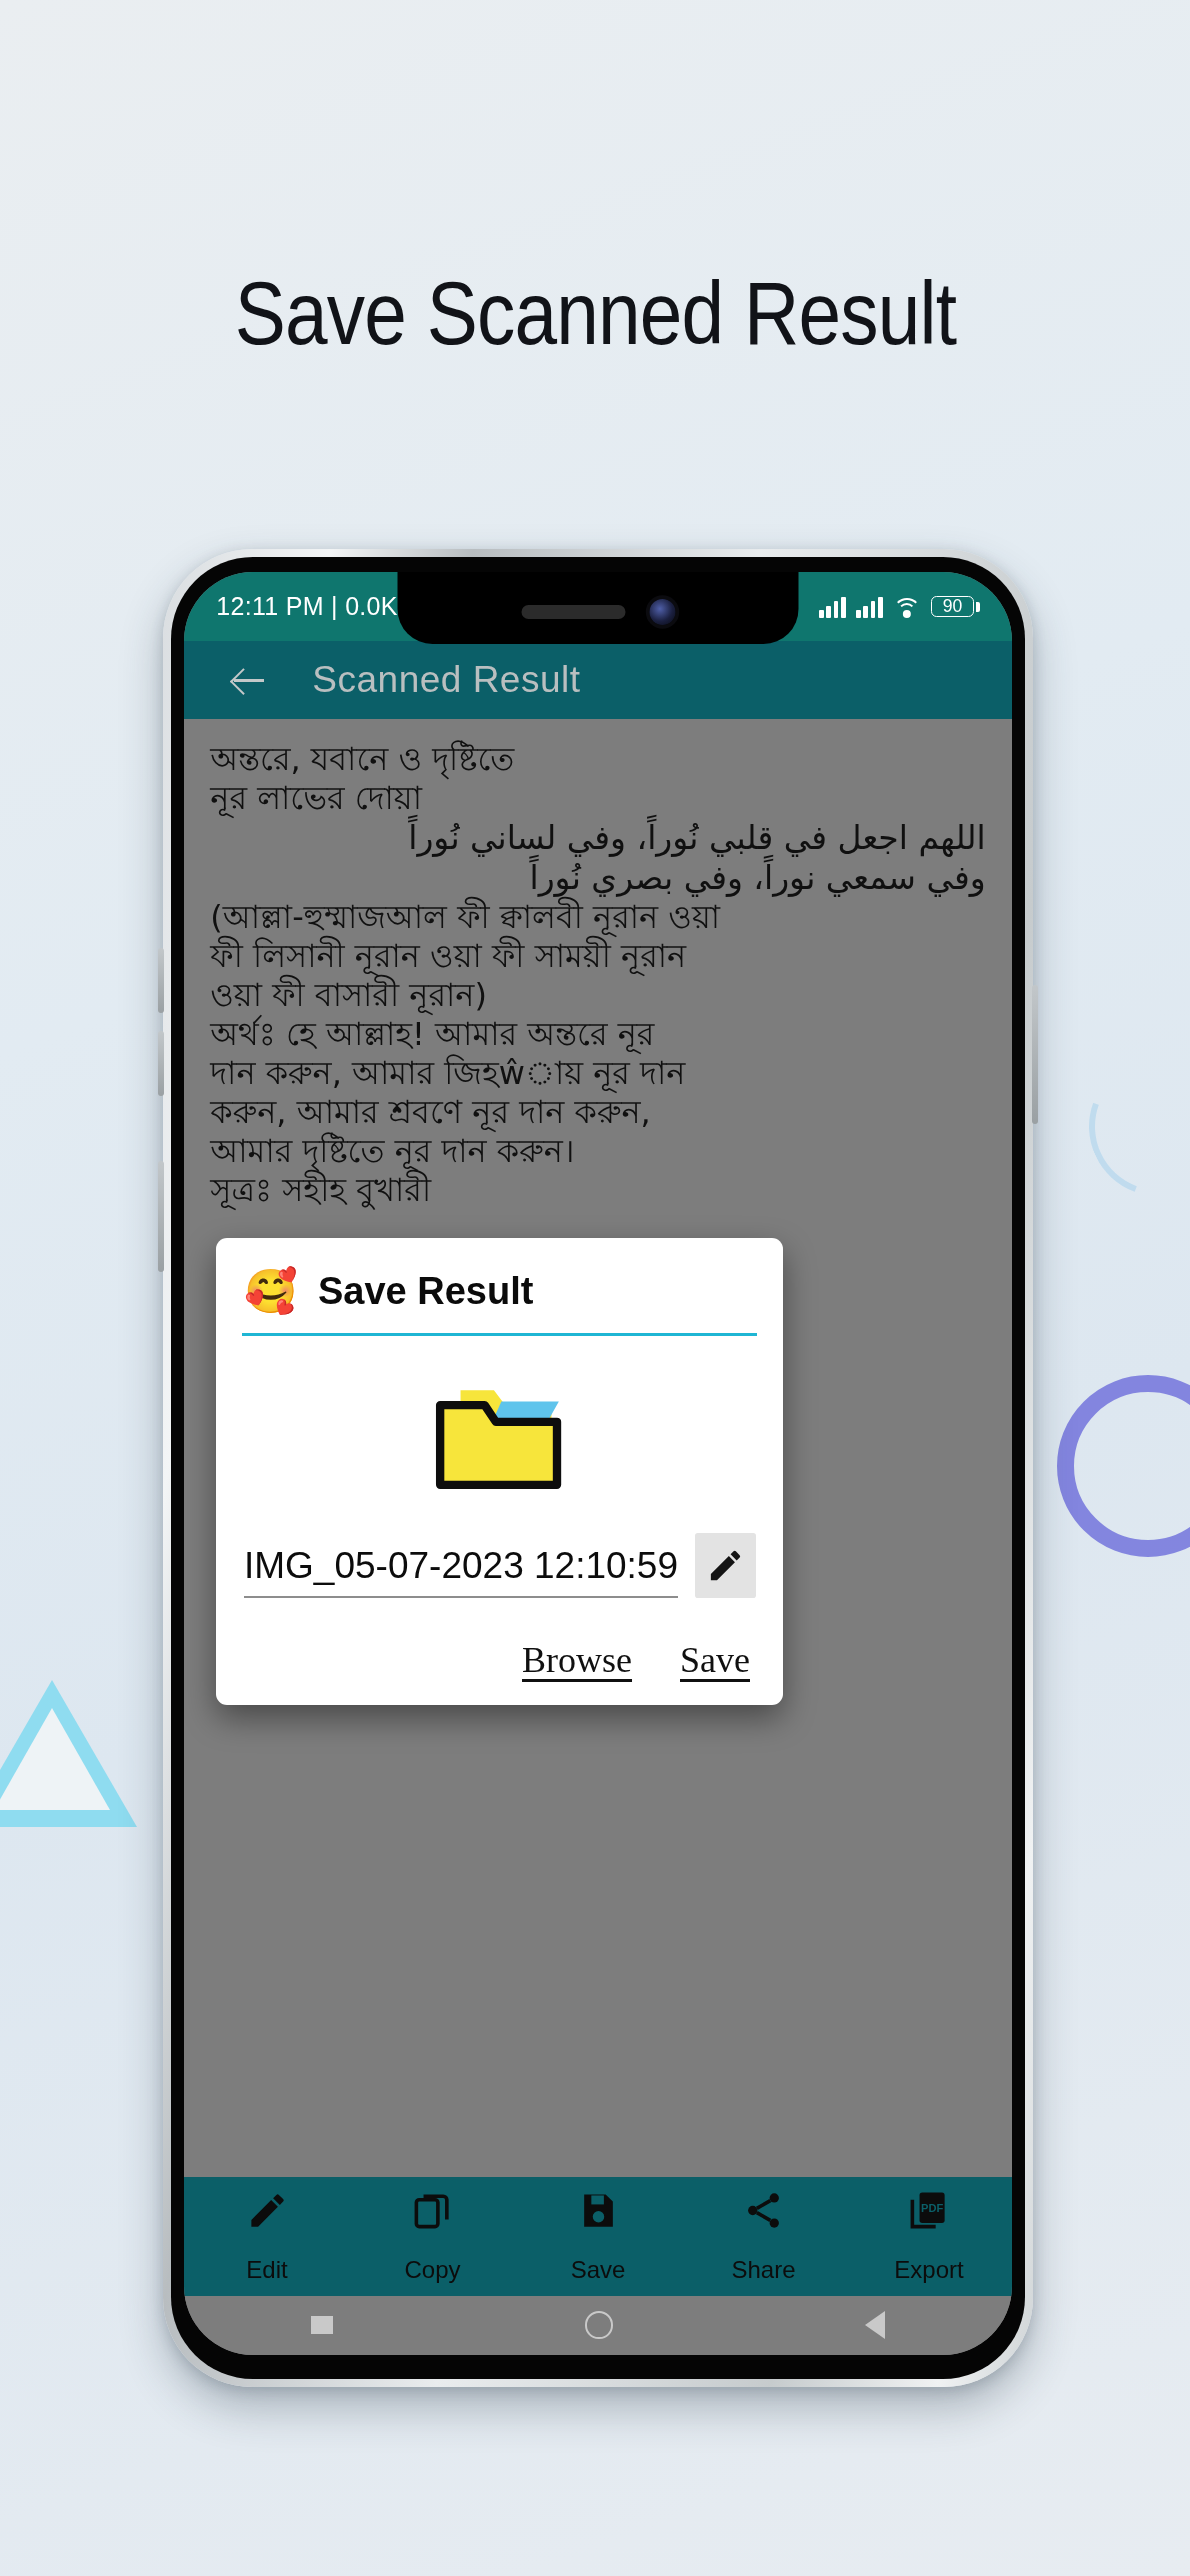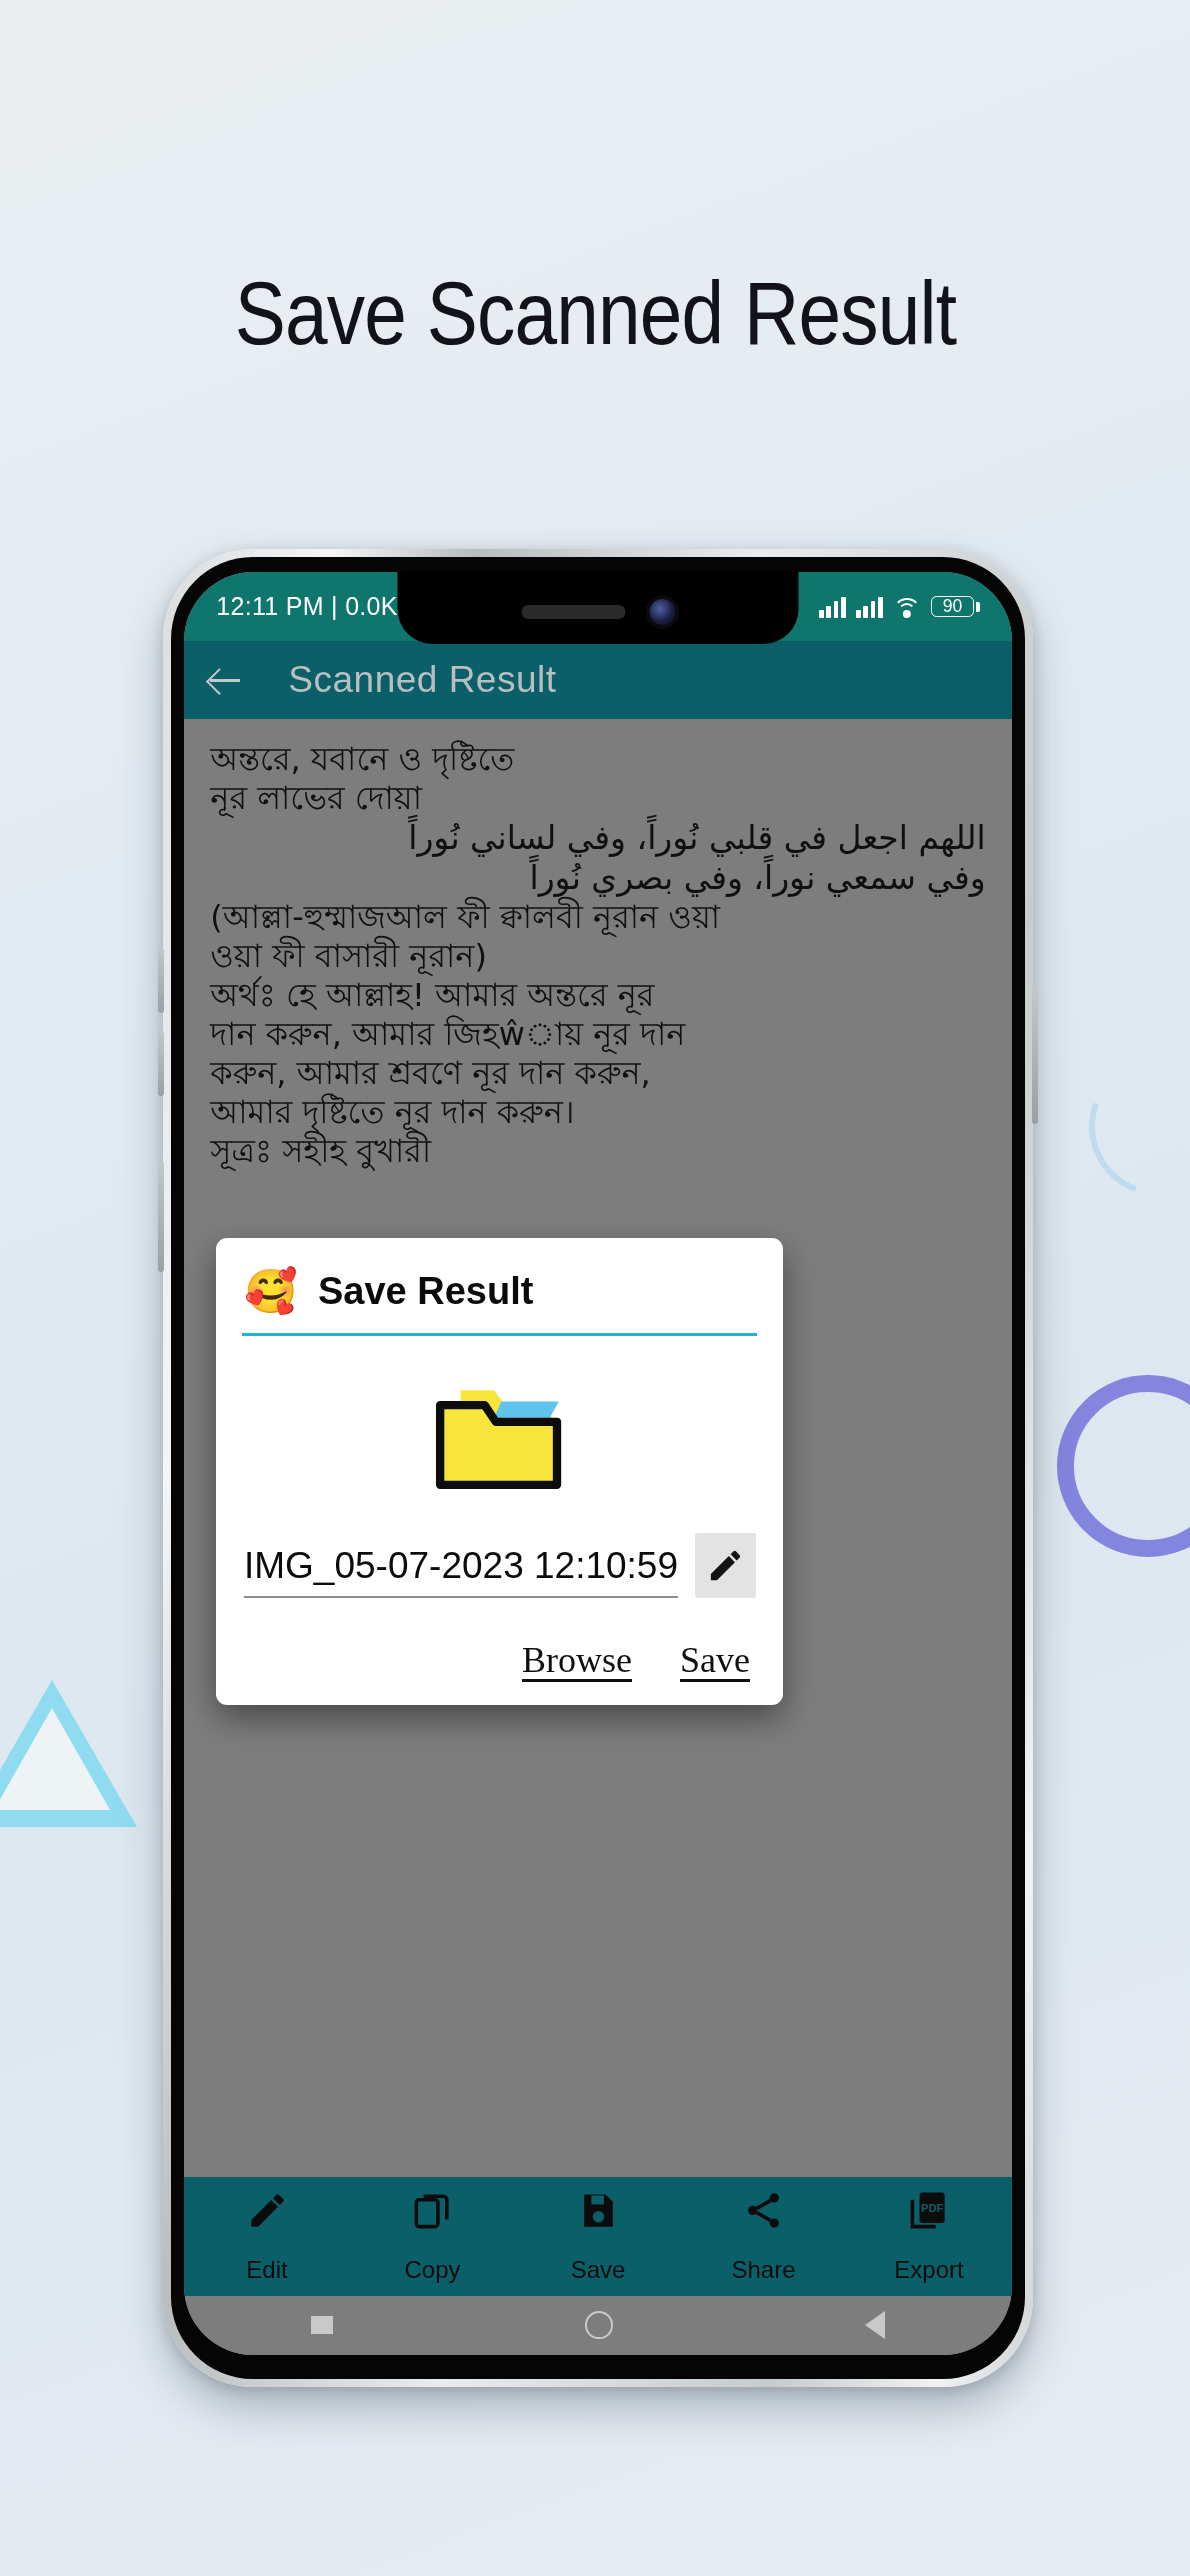--- a/index.html
+++ b/index.html
@@ -168,21 +168,21 @@
     min-width: 43px; text-align: center;
   }
   .battery-cap { width: 3.7px; height: 10.2px; background: #fff; border-radius: 0 1.9px 1.9px 0; margin-left: 1.9px; }
 
   
   .appbar {
     position: relative;
     height: 78px;
     background: #0b5f68;
     display: flex; align-items: center;
-    padding: 0 20px;
+    padding: 0 44px;
     gap: 43px;
     z-index: 2;
   }
   .back-arrow { width: 41px; height: 41px; position: relative; cursor: pointer; }
   .back-arrow::before {
     content: ""; position: absolute; left: 5.6px; top: 19.5px;
     width: 30px; height: 2.8px; background: #c3c8c9;
   }
   .back-arrow::after {
     content: ""; position: absolute; left: 5.6px; top: 12px;
@@ -360,20 +360,21 @@
           <div class="appbar-title">Scanned Result</div>
         </div>
 
         <div class="doc">
           <div id="doc-lines">
               <div class="doc-line">অন্তরে, যবানে ও দৃষ্টিতে</div>
               <div class="doc-line">নূর লাভের দোয়া</div>
               <div class="doc-line rtl">اللهم اجعل في قلبي نُوراً، وفي لساني نُوراً</div>
               <div class="doc-line rtl">وفي سمعي نوراً، وفي بصري نُوراً</div>
               <div class="doc-line">(আল্লা-হুম্মাজআল ফী ক্বালবী নূরান ওয়া</div>
+              <div class="doc-line">ফী লিসানী নূরান ওয়া ফী সাময়ী নূরান</div>
               <div class="doc-line">ওয়া ফী বাসারী নূরান)</div>
               <div class="doc-line">অর্থঃ হে আল্লাহ! আমার অন্তরে নূর</div>
               <div class="doc-line">দান করুন, আমার জিহŵায় নূর দান</div>
               <div class="doc-line">করুন, আমার শ্রবণে নূর দান করুন,</div>
               <div class="doc-line">আমার দৃষ্টিতে নূর দান করুন।</div>
               <div class="doc-line">সূত্রঃ সহীহ বুখারী</div>
             </div>
 
           <div class="dialog-scrim">
             <div class="dialog">

